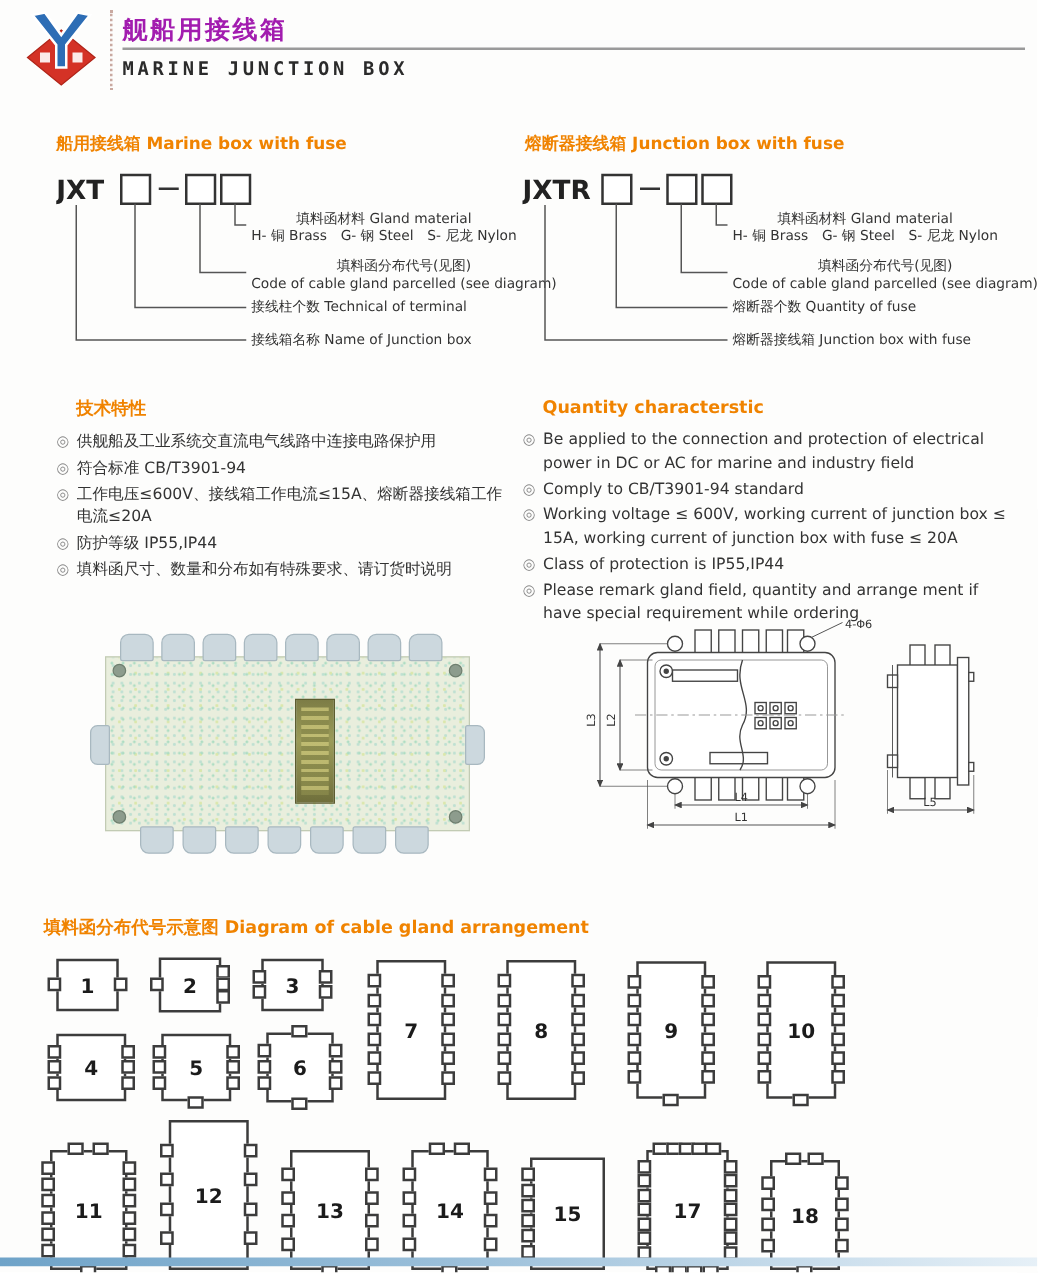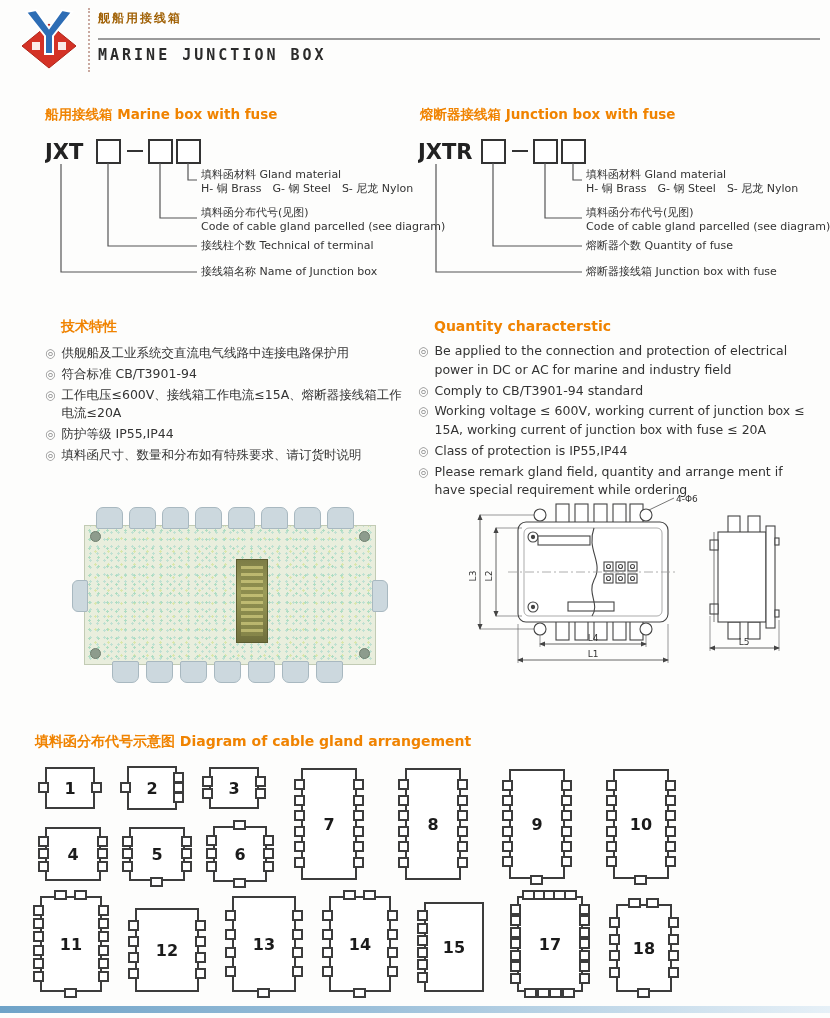--- a/index.html
+++ b/index.html
@@ -2,32 +2,32 @@
 <html><head>
 <meta charset="utf-8">
 <style>
   html,body{margin:0;padding:0;background:#fff;}
   #page{position:relative;width:830px;height:1018px;background:#fdfdfc;overflow:hidden;
         font-family:"DejaVu Sans","Liberation Sans",sans-serif;color:#333;}
 
   
   .logo{position:absolute;left:20px;top:8px;width:58px;height:64px;}
   .logo-sep{position:absolute;left:88px;top:8px;height:64px;border-left:2px dotted #c9a9a0;}
-  .title-zh{position:absolute;left:98px;top:10px;font-size:12px;font-weight:bold;color:#a16207;letter-spacing:2px;}
+  .title-zh{position:absolute;left:98px;top:10px;font-size:20px;font-weight:bold;color:#a21caf;letter-spacing:2px;}
   .title-rule{position:absolute;left:98px;top:38px;width:722px;height:2px;background:#9a9a9a;}
   .title-en{position:absolute;left:98px;top:46px;font-size:15px;font-weight:bold;color:#2b2b2b;
             font-family:"DejaVu Sans Mono","Liberation Mono",monospace;letter-spacing:3px;}
 
   .orange{color:#f08300;font-weight:bold;}
   .sec-title{position:absolute;font-size:13.5px;}
 
   
   .model{position:absolute;width:390px;height:175px;}
   .model svg{position:absolute;left:0;top:0;}
-  .mlabel{position:absolute;font-size:11px;line-height:13px;color:#333;white-space:nowrap;}
+  .mlabel{position:absolute;font-size:11px;line-height:13px;color:#333;white-space:nowrap;text-align:center;}
   .mlabel div{margin-bottom:1px;}
 
   
   .tech{position:absolute;}
   .tech h3{margin:0 0 8px 16px;font-size:14px;}
   .tech ul{list-style:none;margin:0;padding:0;}
   .tech li{display:flex;gap:6px;font-size:12.5px;line-height:1.5;color:#333;margin:2px 0;}
   .tech .bullet{color:#8d8d8d;font-size:12px;flex:0 0 auto;}
 
   
@@ -458,21 +458,21 @@
         <i class="stub right" style="top: calc(71.4286% - 6px);"></i>
         <i class="stub right" style="top: calc(85.7143% - 6px);"></i>
         <i class="stub bottom" style="left: calc(50% - 7px);"></i>
         <i class="stub left" style="top: calc(14.2857% - 6px);"></i>
         <i class="stub left" style="top: calc(28.5714% - 6px);"></i>
         <i class="stub left" style="top: calc(42.8571% - 6px);"></i>
         <i class="stub left" style="top: calc(57.1429% - 6px);"></i>
         <i class="stub left" style="top: calc(71.4286% - 6px);"></i>
         <i class="stub left" style="top: calc(85.7143% - 6px);"></i>
       </div>
-      <div class="gbox" style="width: 64px; height: 84px;">
+      <div class="gbox" style="width: 64px; height: 120px;">
         <span class="gnum">12</span>
         <i class="stub right" style="top: calc(20% - 6px);"></i>
         <i class="stub right" style="top: calc(40% - 6px);"></i>
         <i class="stub right" style="top: calc(60% - 6px);"></i>
         <i class="stub right" style="top: calc(80% - 6px);"></i>
         <i class="stub left" style="top: calc(20% - 6px);"></i>
         <i class="stub left" style="top: calc(40% - 6px);"></i>
         <i class="stub left" style="top: calc(60% - 6px);"></i>
         <i class="stub left" style="top: calc(80% - 6px);"></i>
       </div>

